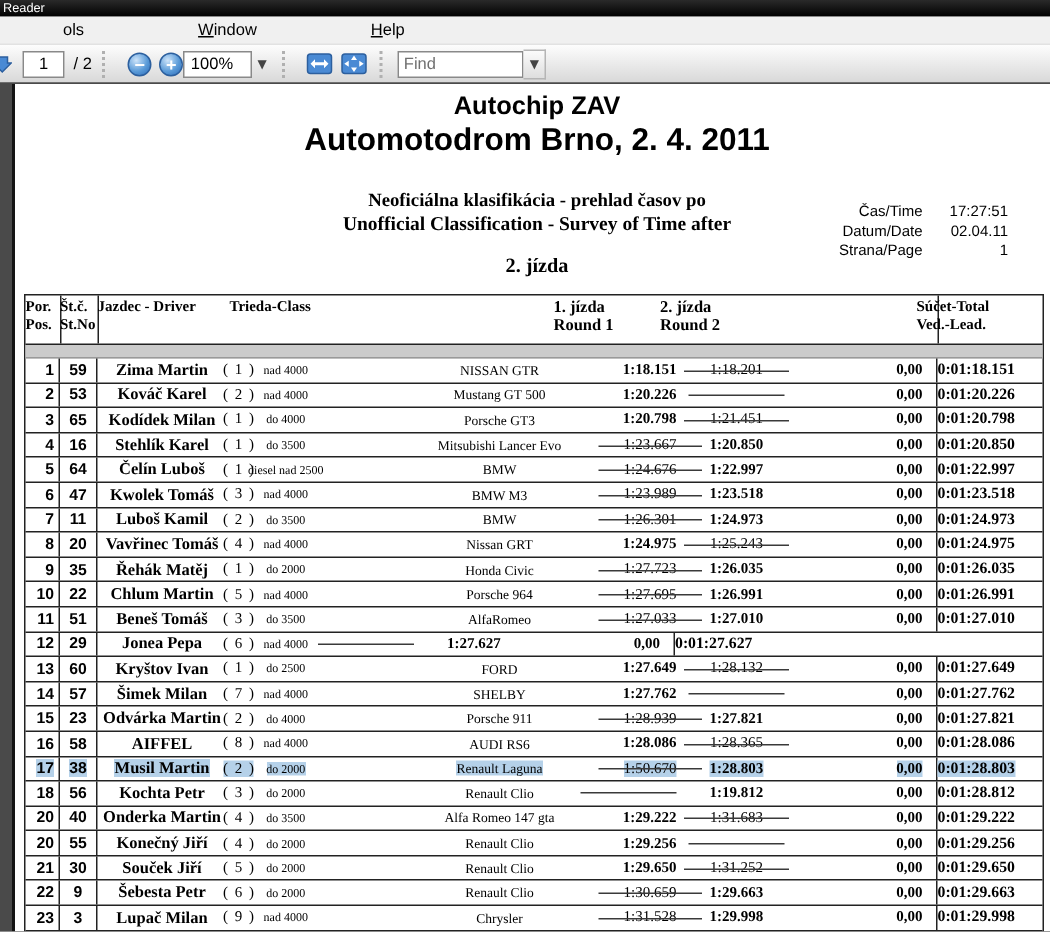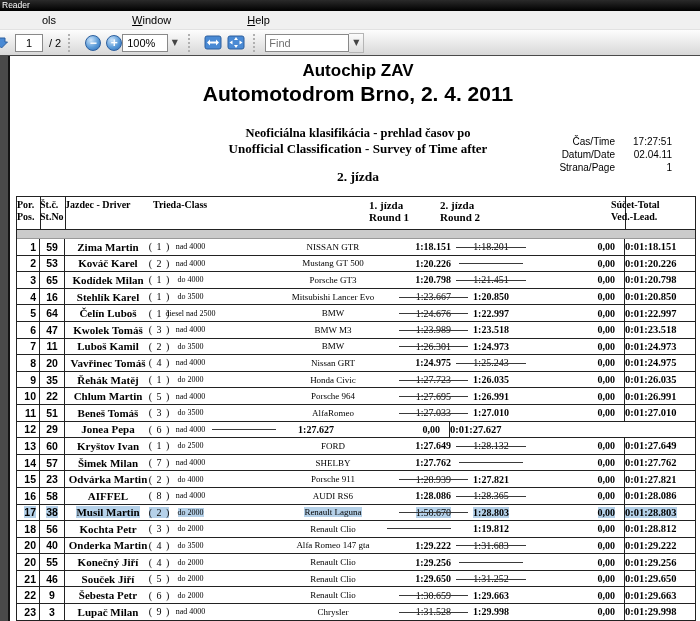--- a/index.html
+++ b/index.html
@@ -814,21 +814,21 @@
             </div>
             <div class="cell c-total">
               <span>0:01:29.256</span>
             </div>
           </div>
           <div class="trow">
             <div class="cell c-pos">
               <span>21</span>
             </div>
             <div class="cell c-no">
-              <span>46</span>
+              <span>30</span>
             </div>
             <div class="cell c-driver">
               <span>Souček Jiří</span>
             </div>
             <div class="cell c-rank">
               <span>( 5 )</span>
             </div>
             <div class="cell c-cls">
               <span>do 2000</span>
             </div>

